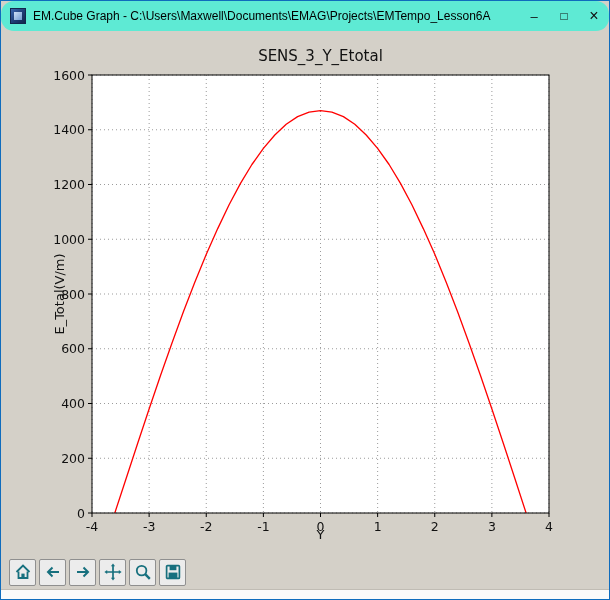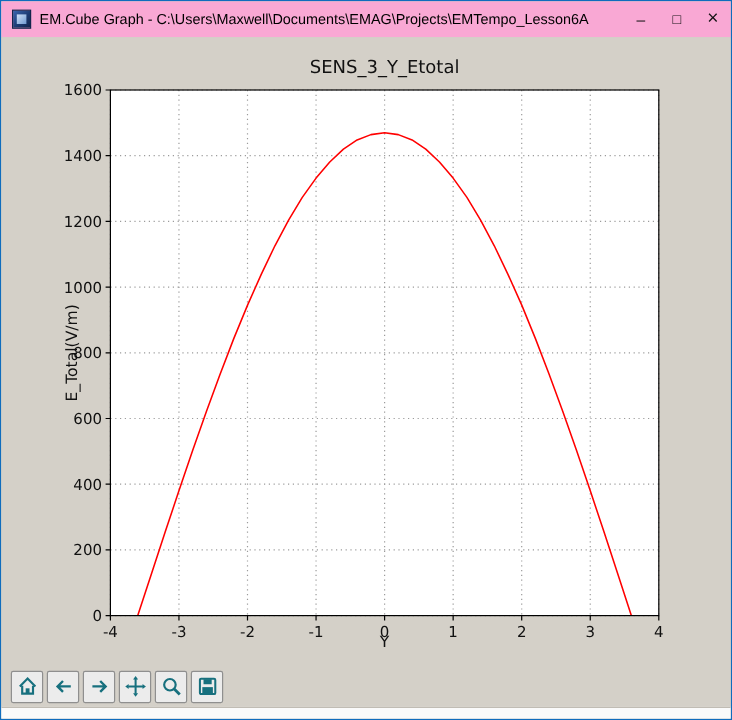--- a/index.html
+++ b/index.html
@@ -4,23 +4,24 @@
 <style>
   html,body{margin:0;padding:0;background:#ffffff;}
   .window{
     width:610px;height:600px;box-sizing:border-box;
     border:1px solid #0f6cbd;
     display:flex;flex-direction:column;
     font-family:"Liberation Sans",sans-serif;
     background:#d4d0c8;overflow:hidden;
   }
   .titlebar{
-    flex:0 0 30px;height:30px;background:#f9a8d4;
+    flex:0 0 30px;height:30px;background:#5eead4;
     display:flex;align-items:center;padding-left:9px;gap:7px;
     user-select:none;
+    border-radius:13px;
   }
   .app-icon{
     width:16px;height:16px;flex:0 0 16px;
     background:linear-gradient(135deg,#3a66b0 0%,#1d3b73 55%,#12264d 100%);
     border:1px solid #12264d;box-sizing:border-box;
     position:relative;
   }
   .app-icon::after{
     content:"";position:absolute;left:3px;top:3px;width:8px;height:8px;
     background:linear-gradient(135deg,#cfe0f7,#6f9ad1);

